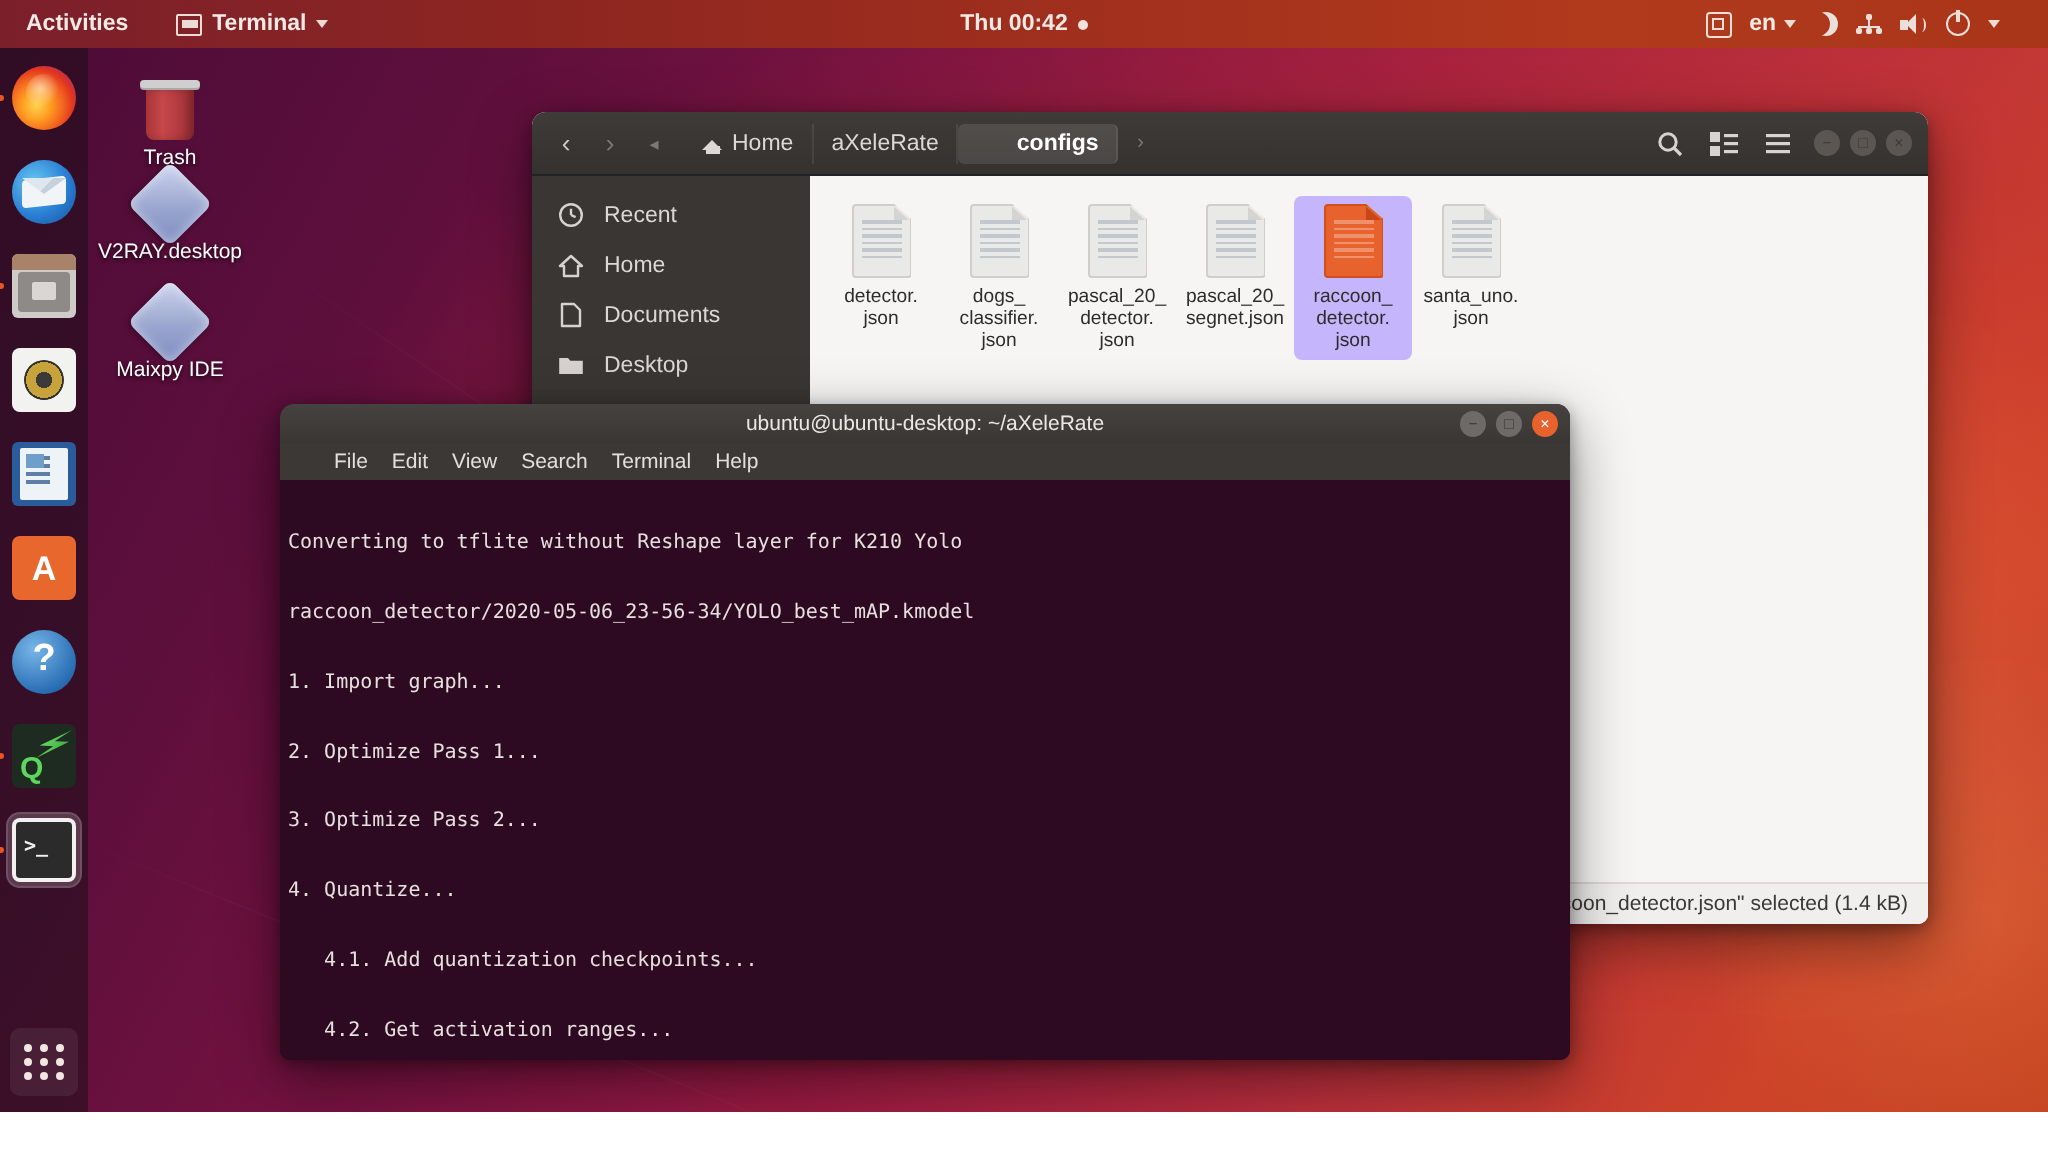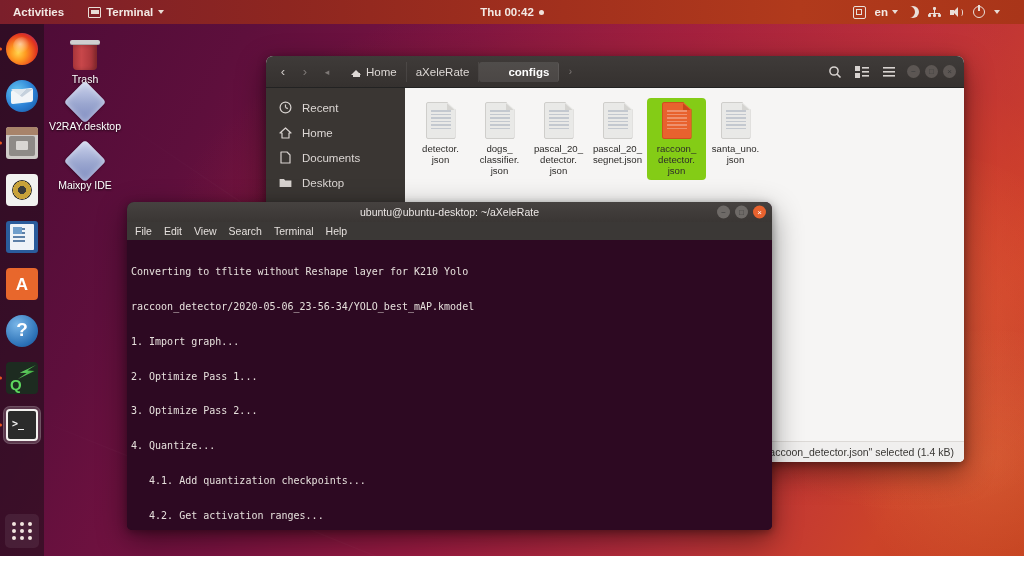--- a/index.html
+++ b/index.html
@@ -100,40 +100,40 @@
   .crumb.current { background: rgba(255,255,255,0.10); color:#fff; font-weight:bold; border-radius:3px;padding-left:29px; }
   .head-right { margin-left:auto; display:flex; align-items:center; gap: 10px; padding-right: 2px; }
   .hicon { width: 17px; height: 17px; display:flex; align-items:center; justify-content:center; color:#d8d3d0; }
   #naut-body { display: flex; height: calc(100% - 32px); }
   #naut-side { width: 139px; background: #3a3633; padding-top: 7px; color: #dcd7d4; font-size: 11.5px; }
   .side-item { display:flex; align-items:center; gap:9px; padding: 5px 0 5px 12px; }
   .side-ico { width: 15px; height: 15px; display:flex; align-items:center; justify-content:center; color:#d7d2cf; font-size:12px; }
   #naut-main { flex: 1; background: #f6f5f4; position: relative; padding: 10px 6px 0 6px; }
   .files { display:flex; flex-wrap: wrap; gap: 0px; }
   .file { width: 59px; text-align:center; font-size: 9.6px; line-height: 11px; color:#2e2c2a; padding: 4px 1px 4px 1px; border-radius:4px; }
-  .file.selected { background:#84cc16; }
+  .file.selected { background:#c4b5fd; }
   .file .ficon { width: 30px; height: 37px; margin: 0 auto 4px auto; position: relative; }
   .doc { width:100%; height:100%; background:#e9e9e7; border:1px solid #cfcecb; border-radius:2px;
          clip-path: polygon(0 0, 72% 0, 100% 20%, 100% 100%, 0 100%); position:relative; }
   .doc::after { content:''; position:absolute; right:0; top:0; width:28%; height:20%; background:#d5d4d1; clip-path: polygon(0 0, 100% 100%, 0 100%); }
   .doc .lines { position:absolute; left:4px; right:4px; top:7px; }
   .doc .lines i { display:block; height:1.5px; background:#c3c8cf; margin-bottom:2px; }
   .doc.sel { background:#e8622e; border-color:#cf4f1f; }
   .doc.sel::after { background:#c9461a; }
   .doc.sel .lines i { background: rgba(255,255,255,0.30); }
   #naut-status { position:absolute; right: 0; bottom: 0; background:#f0efee; border-top:1px solid #dcd9d6; border-left:1px solid #dcd9d6;
                  border-radius: 4px 0 0 0; padding: 4px 10px; font-size: 10.5px; color:#3a3835; }
 
   
-  #terminal { left: 127px; top: 202px; width: 645px; height: 328px; z-index: 30; background: #2d0922; }
+  #terminal { left: 140px; top: 202px; width: 645px; height: 328px; z-index: 30; background: #2d0922; }
   #term-head { height: 20px; background: linear-gradient(180deg,#464240,#3a3634);
                display:flex; align-items:center; justify-content:center; position:relative; }
   #term-title { font-size: 10.5px; color: #ebe7e5; }
   #term-head .winbtns { position:absolute; right: 6px; top: 50%; transform: translateY(-50%); }
-  #term-menu { height: 18px; background:#3b3836; display:flex; align-items:center; gap: 12px; padding-left: 8px;
+  #term-menu { height: 18px; background:#3b3836; display:flex; align-items:center; gap: 12px; padding-left: 27px;
                font-size: 10.5px; color:#e4dfdc; }
   #term-body { height: calc(100% - 38px); background: #2d0922; padding: 3px 0 0 4px;
                font-family: "DejaVu Sans Mono", "Liberation Mono", monospace; font-size: 10px; line-height: 11.6px;
                color: #e6e0dc; white-space: pre; overflow: hidden; }
   #term-body .l { display:block; }
 </style>
 </head>
 <body>
 
 <div id="screen">

